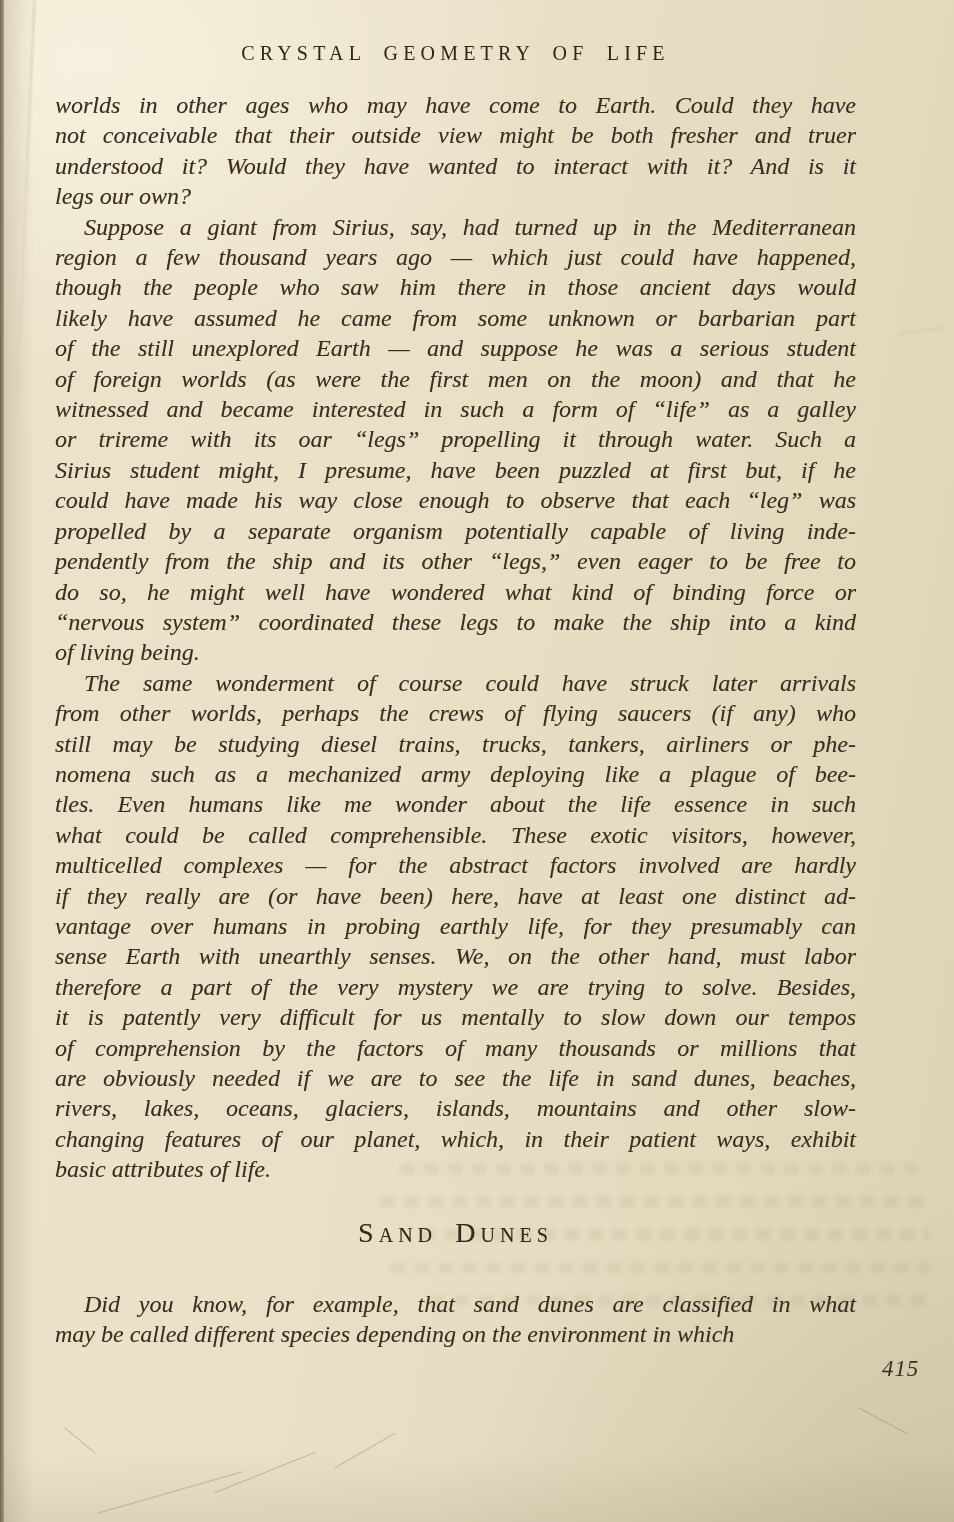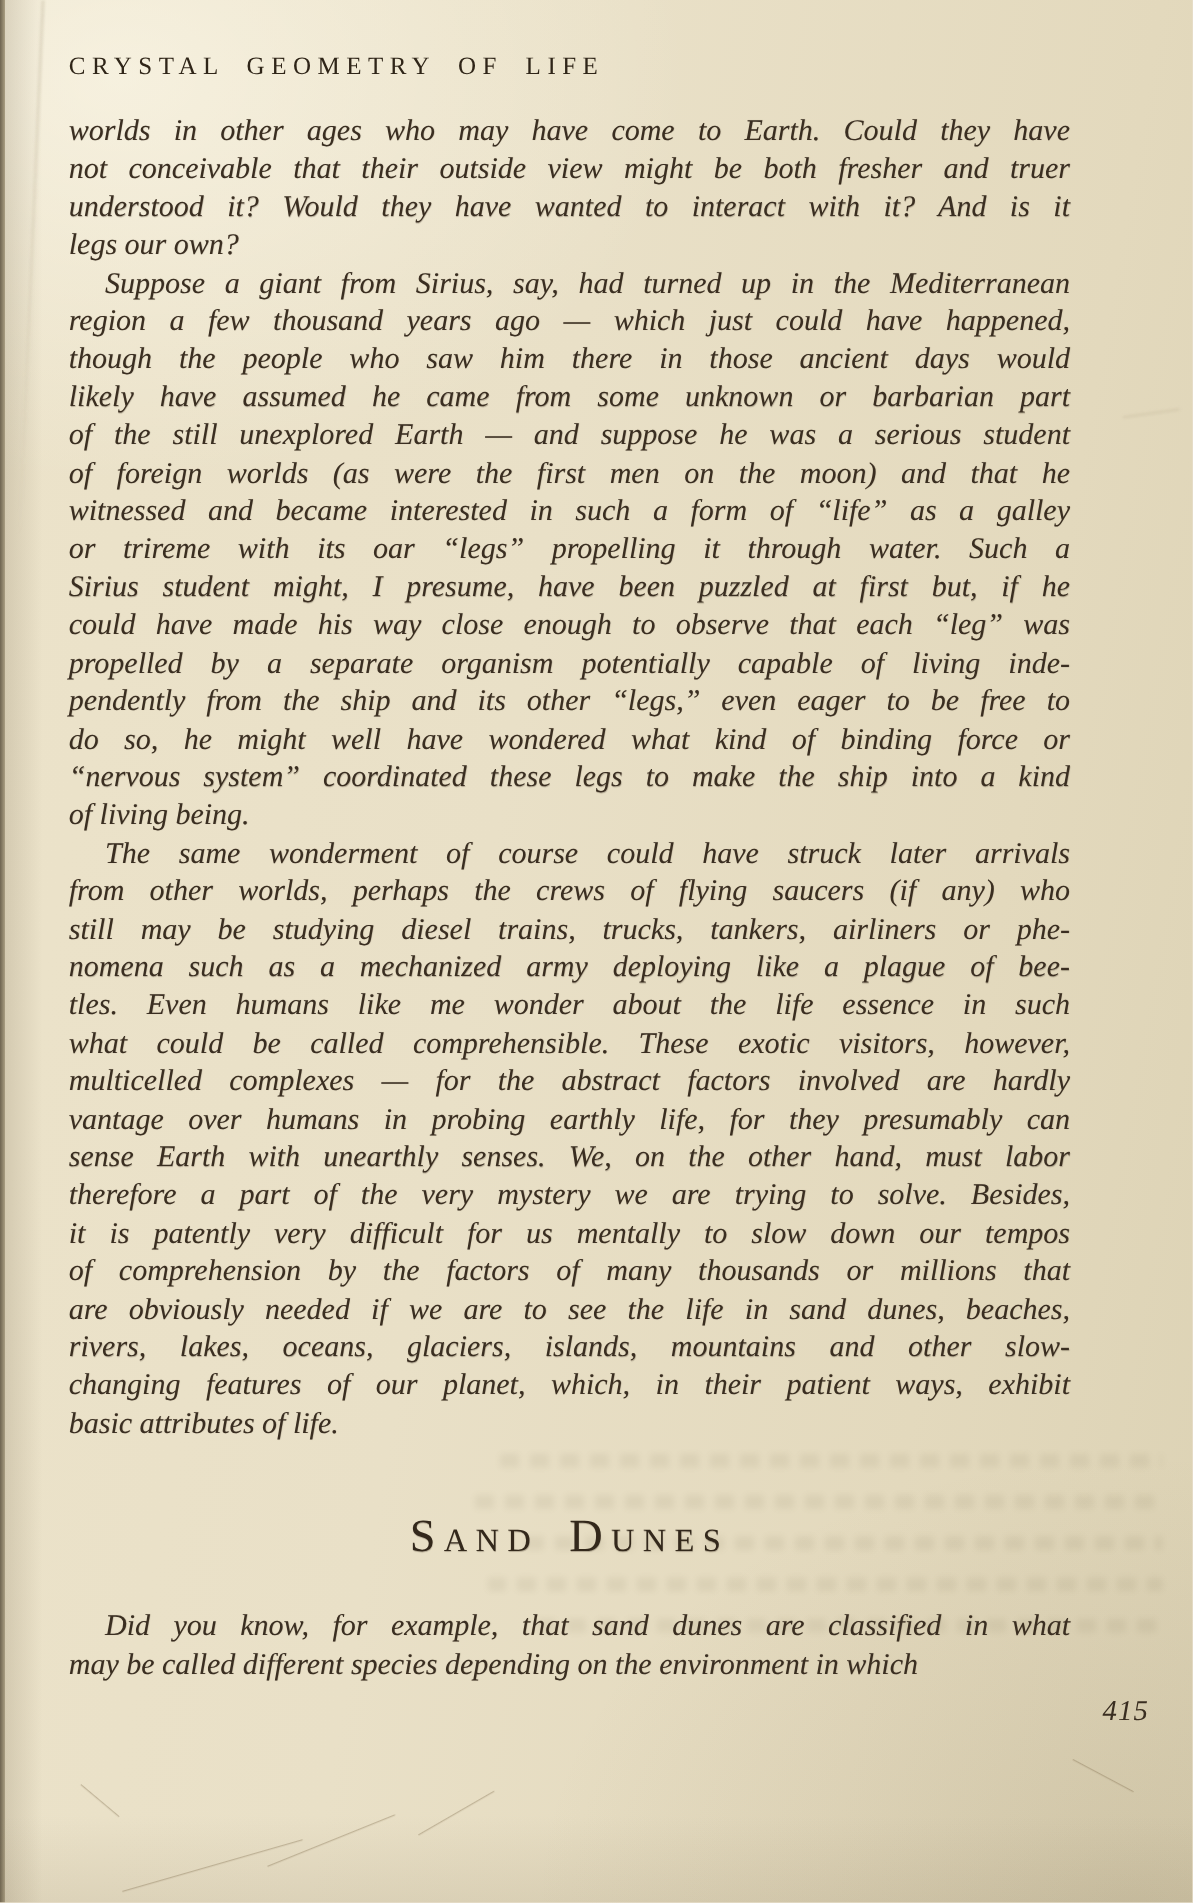--- a/index.html
+++ b/index.html
@@ -39,40 +39,41 @@
     filter: blur(0.4px);
   }
   .bleed {
     position: absolute; height: 11px; opacity: 0.07; filter: blur(2.5px);
     background: repeating-linear-gradient(90deg, #5a5030 0 15px, transparent 15px 24px);
   }
 
   
   .running-head {
     position: absolute; left: 55px; width: 801px; top: 42px;
+    text-align: center;
     font-size: 20px; letter-spacing: 0.26em; word-spacing: 0.4em;
     color: #2f2518;
   }
 
   
   .text-block {
     position: absolute; left: 55px; top: 90px; width: 801px;
     font-size: 24px; line-height: 30.4px;
     text-shadow: 0.3px 0.3px 0.6px rgba(58,46,33,0.30);
   }
   .paragraph { margin: 0; }
   .pline { text-align: justify; text-align-last: justify; font-style: italic; }
   .pline-last { text-align-last: left; }
   .indented .pline:first-child { text-indent: 29px; }
 
   .section-heading {
-    margin: 60px 0 40px 0;
+    margin: 32px 0 40px 0;
     text-align: center;
     font-variant: small-caps;
-    font-size: 37px; line-height: 32px;
+    font-size: 28px; line-height: 32px;
     letter-spacing: 0.18em; word-spacing: 0.22em;
     color: #33281b;
   }
 
   .folio {
     position: absolute; left: 882px; top: 1356px;
     font-size: 23px; letter-spacing: 0.04em;
     color: #3a2e21;
     font-style: italic;
   }
@@ -127,20 +128,21 @@
         <div class="pline pline-last">of living being.</div>
       </div>
       <div class="paragraph indented">
         <div class="pline">The same wonderment of course could have struck later arrivals</div>
         <div class="pline">from other worlds, perhaps the crews of flying saucers (if any) who</div>
         <div class="pline">still may be studying diesel trains, trucks, tankers, airliners or phe-</div>
         <div class="pline">nomena such as a mechanized army deploying like a plague of bee-</div>
         <div class="pline">tles. Even humans like me wonder about the life essence in such</div>
         <div class="pline">what could be called comprehensible. These exotic visitors, however,</div>
         <div class="pline">multicelled complexes — for the abstract factors involved are hardly</div>
+        <div class="pline">if they really are (or have been) here, have at least one distinct ad-</div>
         <div class="pline">vantage over humans in probing earthly life, for they presumably can</div>
         <div class="pline">sense Earth with unearthly senses. We, on the other hand, must labor</div>
         <div class="pline">therefore a part of the very mystery we are trying to solve. Besides,</div>
         <div class="pline">it is patently very difficult for us mentally to slow down our tempos</div>
         <div class="pline">of comprehension by the factors of many thousands or millions that</div>
         <div class="pline">are obviously needed if we are to see the life in sand dunes, beaches,</div>
         <div class="pline">rivers, lakes, oceans, glaciers, islands, mountains and other slow-</div>
         <div class="pline">changing features of our planet, which, in their patient ways, exhibit</div>
         <div class="pline pline-last">basic attributes of life.</div>
       </div>

